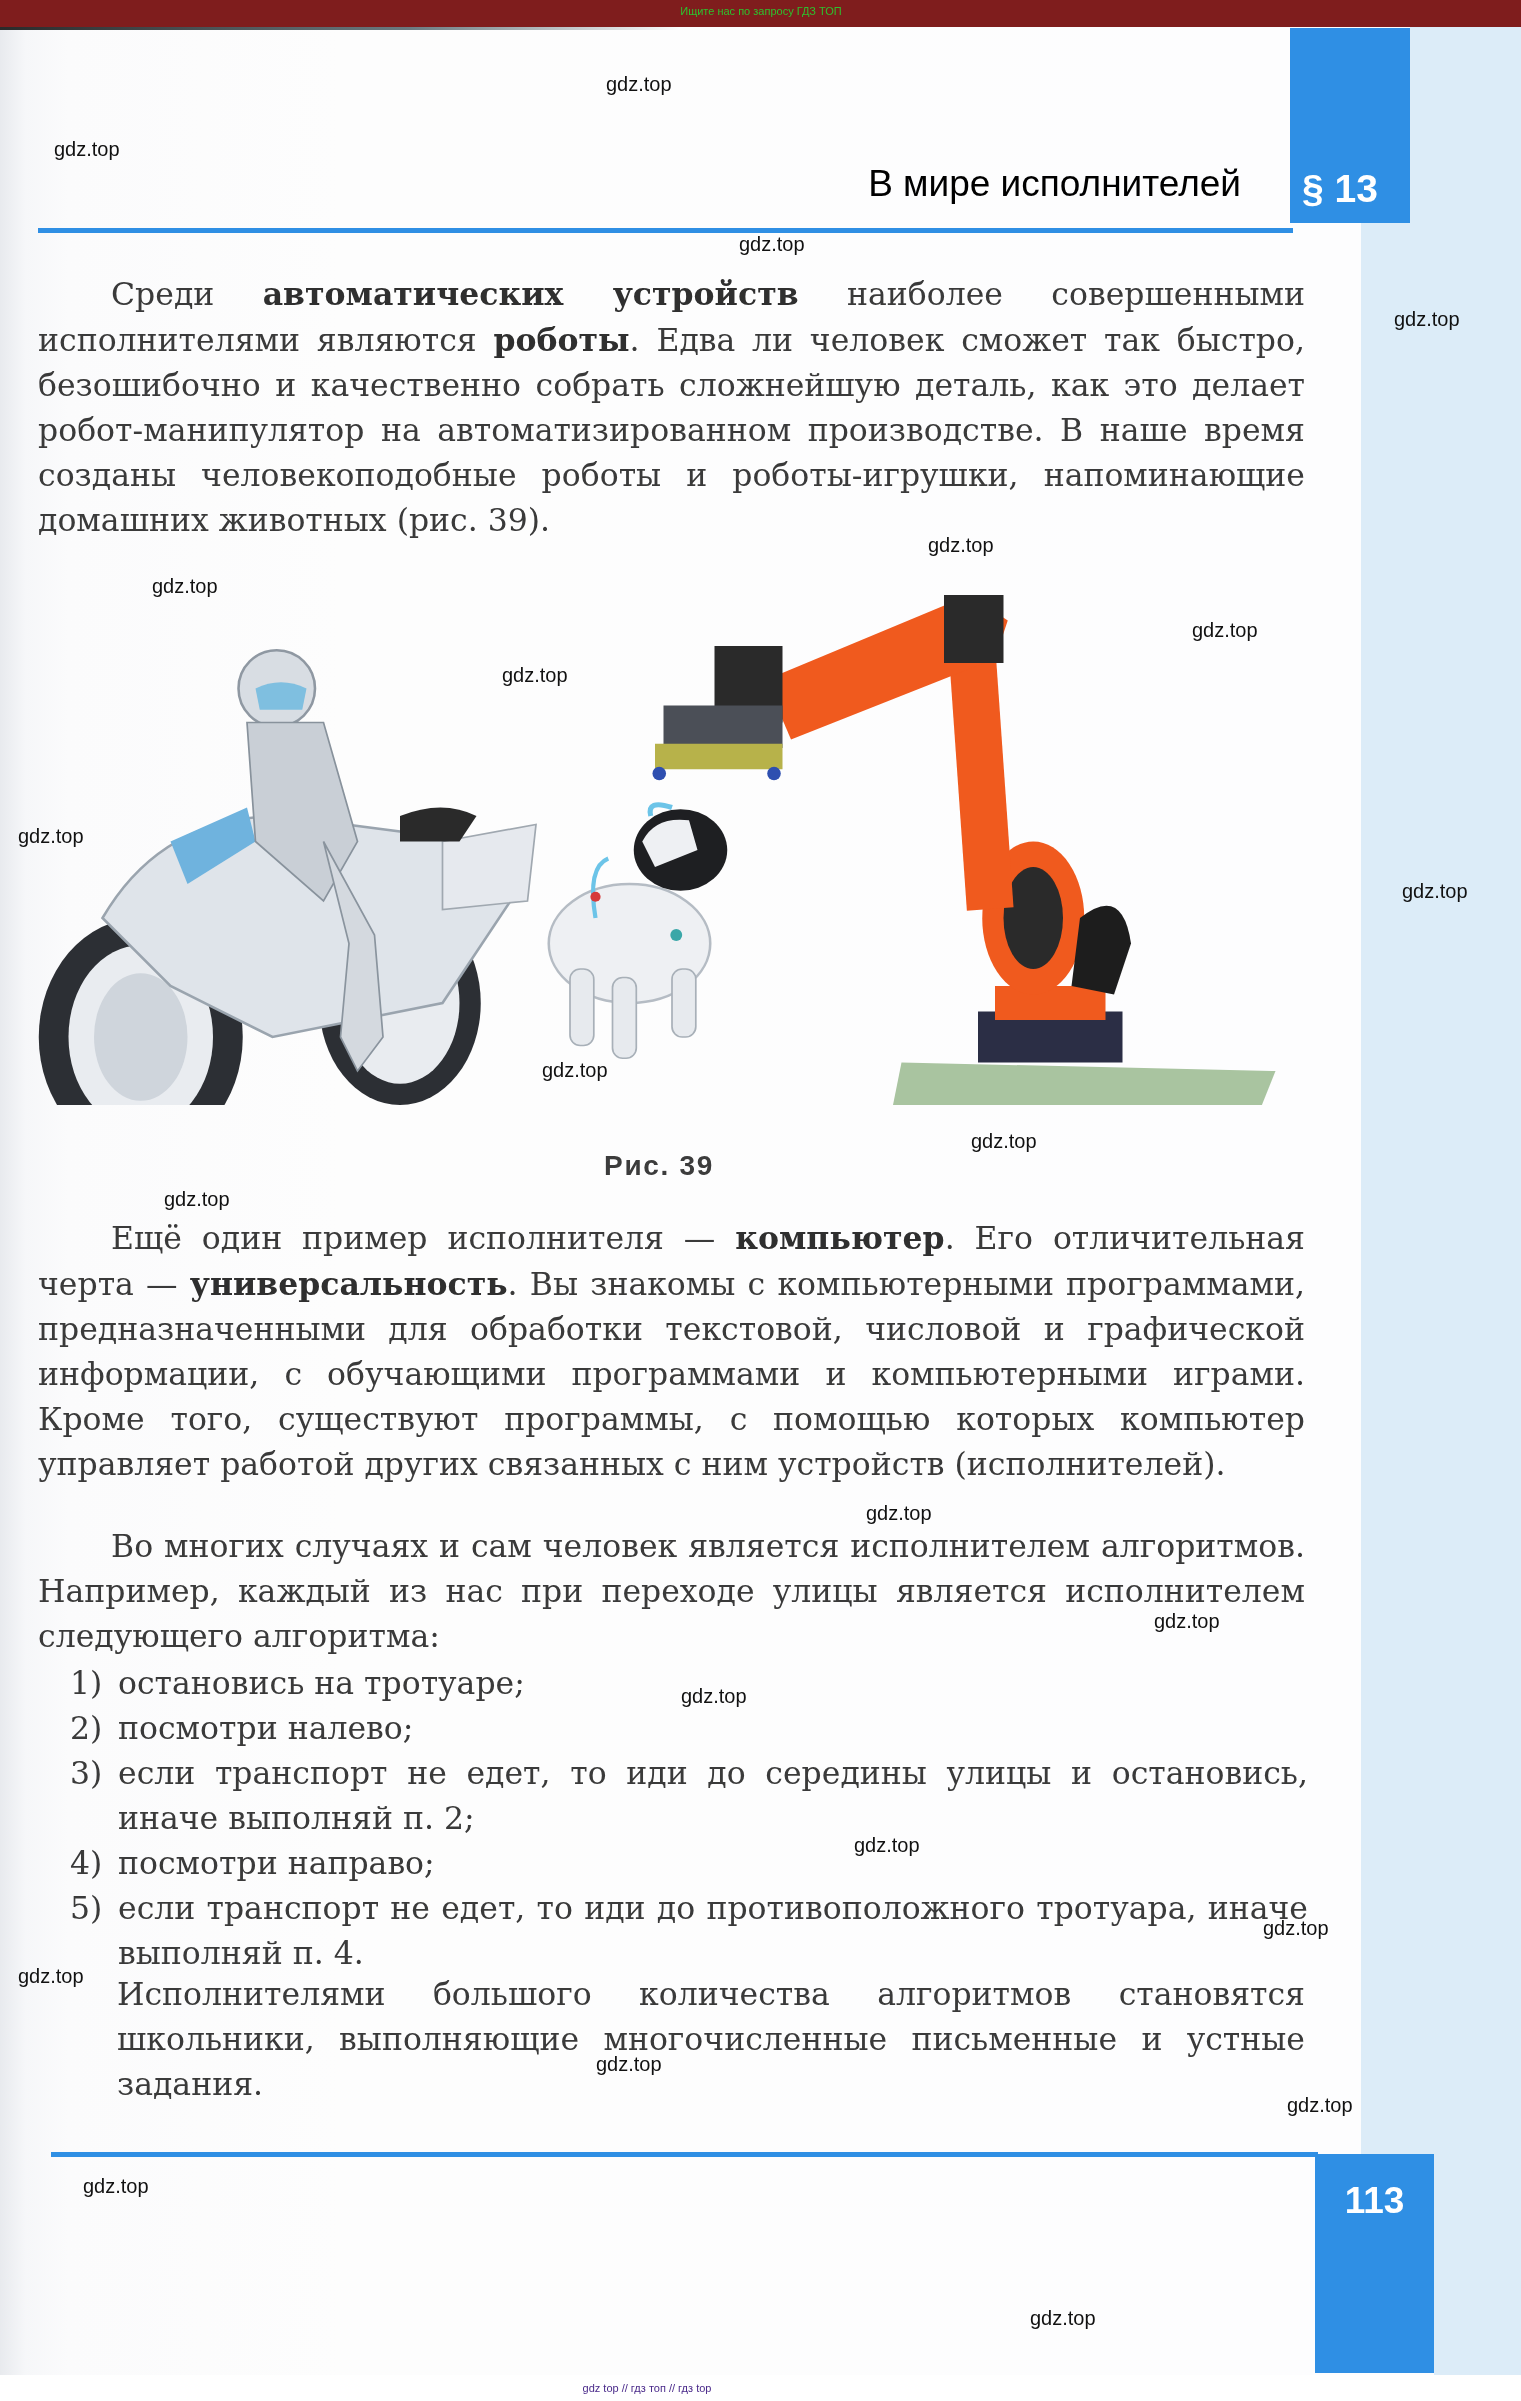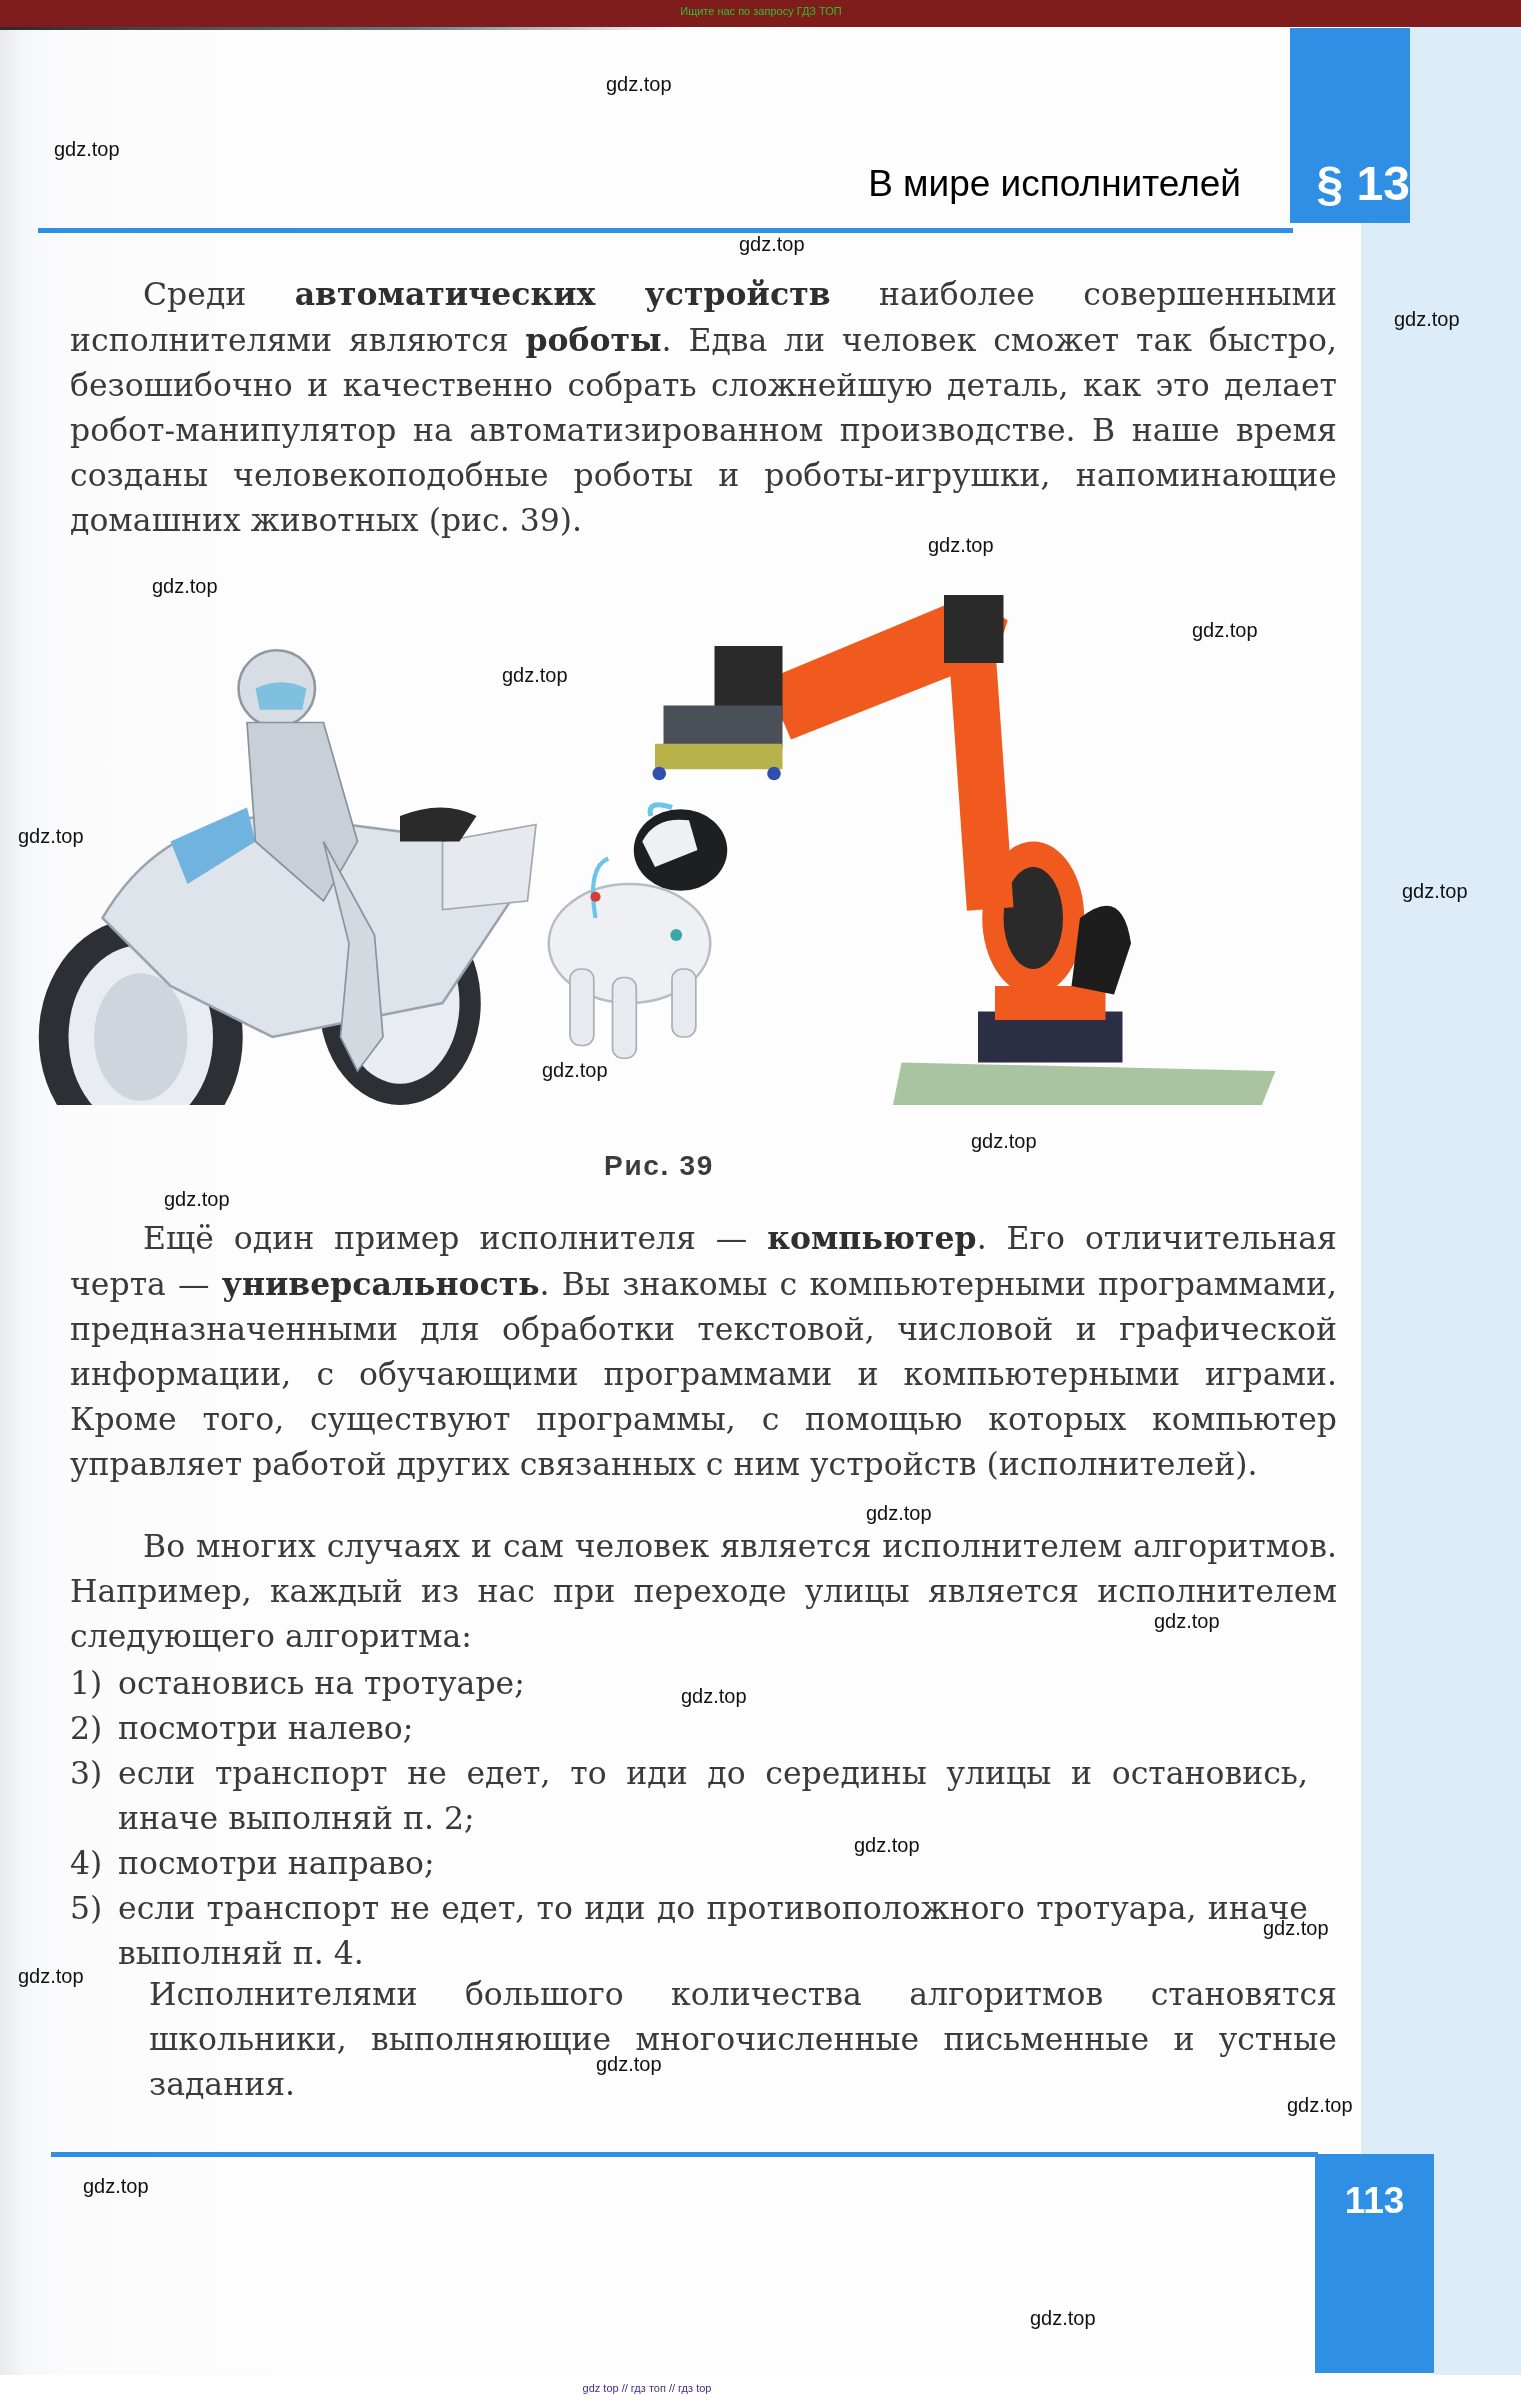--- a/index.html
+++ b/index.html
@@ -24,38 +24,38 @@
   }
   .margin-strip {
     position: absolute; top: 27px; height: 2348px; background: #dcecf8;
   }
   .tab {
     position: absolute; background: #2f8fe4; color: #ffffff;
     font-family: "Liberation Sans", sans-serif; font-weight: bold;
   }
   .section-tab { left: 1290px; top: 28px; width: 120px; height: 195px; }
   .section-tab span {
-    position: absolute; left: 0; right: 0; bottom: 12px; text-align: right;
-    font-size: 48px; letter-spacing: 0px;
+    position: absolute; left: 0; right: 0; bottom: 12px; text-align: left;
+    font-size: 39px; letter-spacing: 0px; padding-left: 12px;
   }
   .page-tab { left: 1315px; top: 2154px; width: 119px; height: 219px; }
   .page-tab span {
     position: absolute; left: 0; right: 0; top: 25.5px; text-align: center;
     font-size: 37px;
   }
   .rule { position: absolute; height: 5.1px; background: #2f8fe4; }
   .chapter-title {
     position: absolute; right: 281px; top: 163px;
     font-family: "Liberation Sans", sans-serif; font-size: 37px; color: #000000;
     white-space: nowrap;
   }
   .text {
     position: absolute; left: 38px; width: 1267px;
     font-family: "DejaVu Serif", serif; font-size: 31.5px; color: #3a3a3a;
-    line-height: 45px; text-align: justify; margin-left: 32px;
+    line-height: 45px; text-align: justify;
   }
   .text p { margin: 0; text-indent: 73px; text-align-last: left; }
   .text p.noindent { text-indent: 0; }
   .text b { font-weight: bold; color: #2f2f2f; }
   .steps { position: absolute; left: 70px; width: 1238px; font-family: "DejaVu Serif", serif;
     font-size: 31.5px; color: #3a3a3a; line-height: 45px; }
   .step { display: flex; }
   .step .num { width: 48px; flex: none; }
   .step .body { flex: 1; text-align: justify; text-align-last: left; }
   .figure { position: absolute; left: 0; top: 561px; width: 1293px; height: 544px; }

